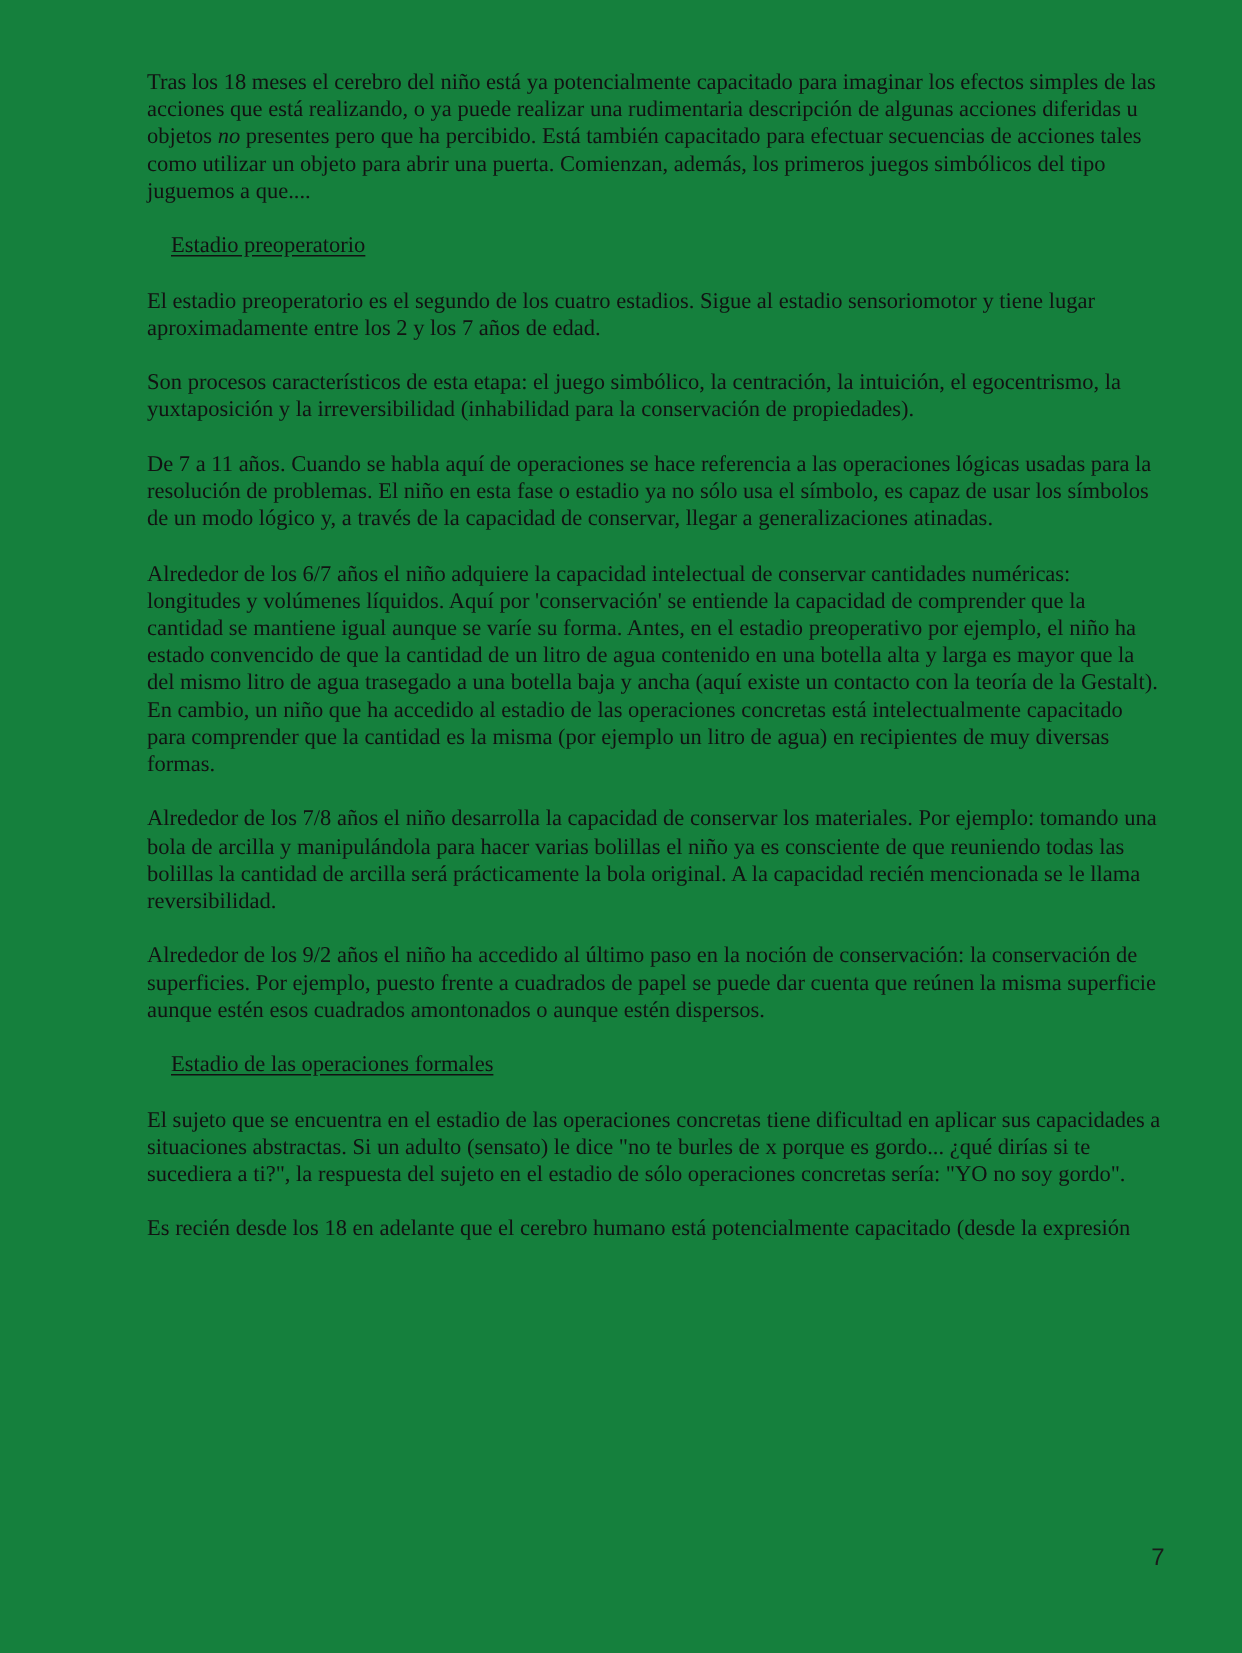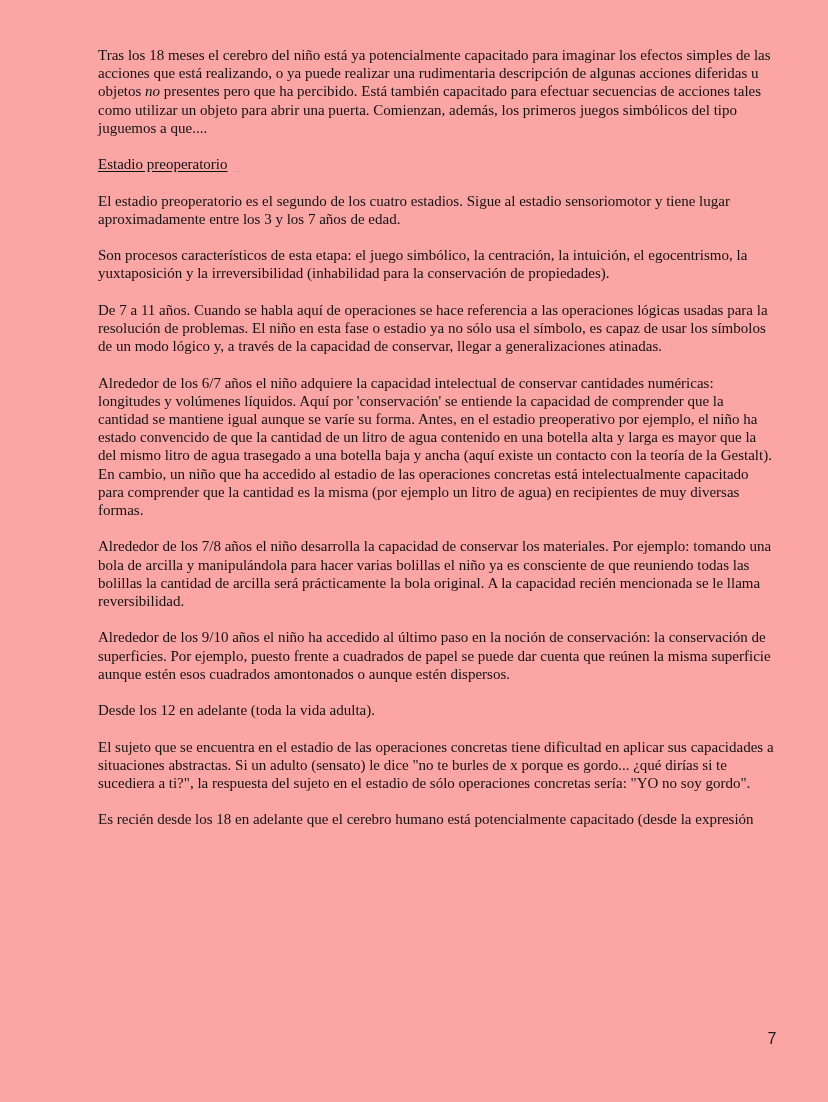--- a/index.html
+++ b/index.html
@@ -8,62 +8,63 @@
     height: 1102px;
     background: #ffffff;
     position: relative;
     overflow: hidden;
     font-family: "Liberation Serif", "DejaVu Serif", serif;
     color: #121212;
   }
   .doc-page {
     position: absolute;
     inset: 0;
-    background: #fca5a5;
+    background: #15803d;
   }
   .doc-content {
     position: absolute;
     left: 98px;
     top: 46px;
     width: 679px;
     font-size: 15px;
     line-height: 18.2px;
     text-align: left;
   }
   .para, .heading {
     margin: 0 0 18.2px 0;
     white-space: normal;
   }
   .heading {
     text-decoration: underline;
     text-underline-offset: 2px;
+    margin-left: 16px;
   }
   .run-italic { font-style: italic; }
   .page-number {
     position: absolute;
     left: 760px;
     top: 1030px;
     width: 24px;
     text-align: center;
     font-family: "Liberation Sans", "DejaVu Sans", sans-serif;
     font-size: 16px;
     color: #1a1a1a;
   }
 </style>
 </head>
 <body>
 
 <div class="doc-page">
   <div class="doc-content">
       <div class="para"><span>Tras los 18 meses el cerebro del niño está ya potencialmente capacitado para imaginar los efectos simples de las acciones que está realizando, o ya puede realizar una rudimentaria descripción de algunas acciones diferidas u objetos </span><span class="run-italic">no</span><span> presentes pero que ha percibido. Está también capacitado para efectuar secuencias de acciones tales como utilizar un objeto para abrir una puerta. Comienzan, además, los primeros juegos simbólicos del tipo juguemos a que....</span></div>
       <div class="heading">Estadio preoperatorio</div>
-      <div class="para">El estadio preoperatorio es el segundo de los cuatro estadios. Sigue al estadio sensoriomotor y tiene lugar aproximadamente entre los 3 y los 7 años de edad.</div>
+      <div class="para">El estadio preoperatorio es el segundo de los cuatro estadios. Sigue al estadio sensoriomotor y tiene lugar aproximadamente entre los 2 y los 7 años de edad.</div>
       <div class="para">Son procesos característicos de esta etapa: el juego simbólico, la centración, la intuición, el egocentrismo, la yuxtaposición y la irreversibilidad (inhabilidad para la conservación de propiedades).</div>
       <div class="para">De 7 a 11 años. Cuando se habla aquí de operaciones se hace referencia a las operaciones lógicas usadas para la resolución de problemas. El niño en esta fase o estadio ya no sólo usa el símbolo, es capaz de usar los símbolos de un modo lógico y, a través de la capacidad de conservar, llegar a generalizaciones atinadas.</div>
       <div class="para">Alrededor de los 6/7 años el niño adquiere la capacidad intelectual de conservar cantidades numéricas: longitudes y volúmenes líquidos. Aquí por 'conservación' se entiende la capacidad de comprender que la cantidad se mantiene igual aunque se varíe su forma. Antes, en el estadio preoperativo por ejemplo, el niño ha estado convencido de que la cantidad de un litro de agua contenido en una botella alta y larga es mayor que la del mismo litro de agua trasegado a una botella baja y ancha (aquí existe un contacto con la teoría de la Gestalt). En cambio, un niño que ha accedido al estadio de las operaciones concretas está intelectualmente capacitado para comprender que la cantidad es la misma (por ejemplo un litro de agua) en recipientes de muy diversas formas.</div>
       <div class="para">Alrededor de los 7/8 años el niño desarrolla la capacidad de conservar los materiales. Por ejemplo: tomando una bola de arcilla y manipulándola para hacer varias bolillas el niño ya es consciente de que reuniendo todas las bolillas la cantidad de arcilla será prácticamente la bola original. A la capacidad recién mencionada se le llama reversibilidad.</div>
-      <div class="para">Alrededor de los 9/10 años el niño ha accedido al último paso en la noción de conservación: la conservación de superficies. Por ejemplo, puesto frente a cuadrados de papel se puede dar cuenta que reúnen la misma superficie aunque estén esos cuadrados amontonados o aunque estén dispersos.</div>
-      <div class="para">Desde los 12 en adelante (toda la vida adulta).</div>
+      <div class="para">Alrededor de los 9/2 años el niño ha accedido al último paso en la noción de conservación: la conservación de superficies. Por ejemplo, puesto frente a cuadrados de papel se puede dar cuenta que reúnen la misma superficie aunque estén esos cuadrados amontonados o aunque estén dispersos.</div>
+      <div class="heading">Estadio de las operaciones formales</div>
       <div class="para">El sujeto que se encuentra en el estadio de las operaciones concretas tiene dificultad en aplicar sus capacidades a situaciones abstractas. Si un adulto (sensato) le dice "no te burles de x porque es gordo... ¿qué dirías si te sucediera a ti?", la respuesta del sujeto en el estadio de sólo operaciones concretas sería: "YO no soy gordo".</div>
       <div class="para">Es recién desde los 18 en adelante que el cerebro humano está potencialmente capacitado (desde la expresión</div>
     </div>
   <div class="page-number">7</div>
 </div>
 
 </body></html>

